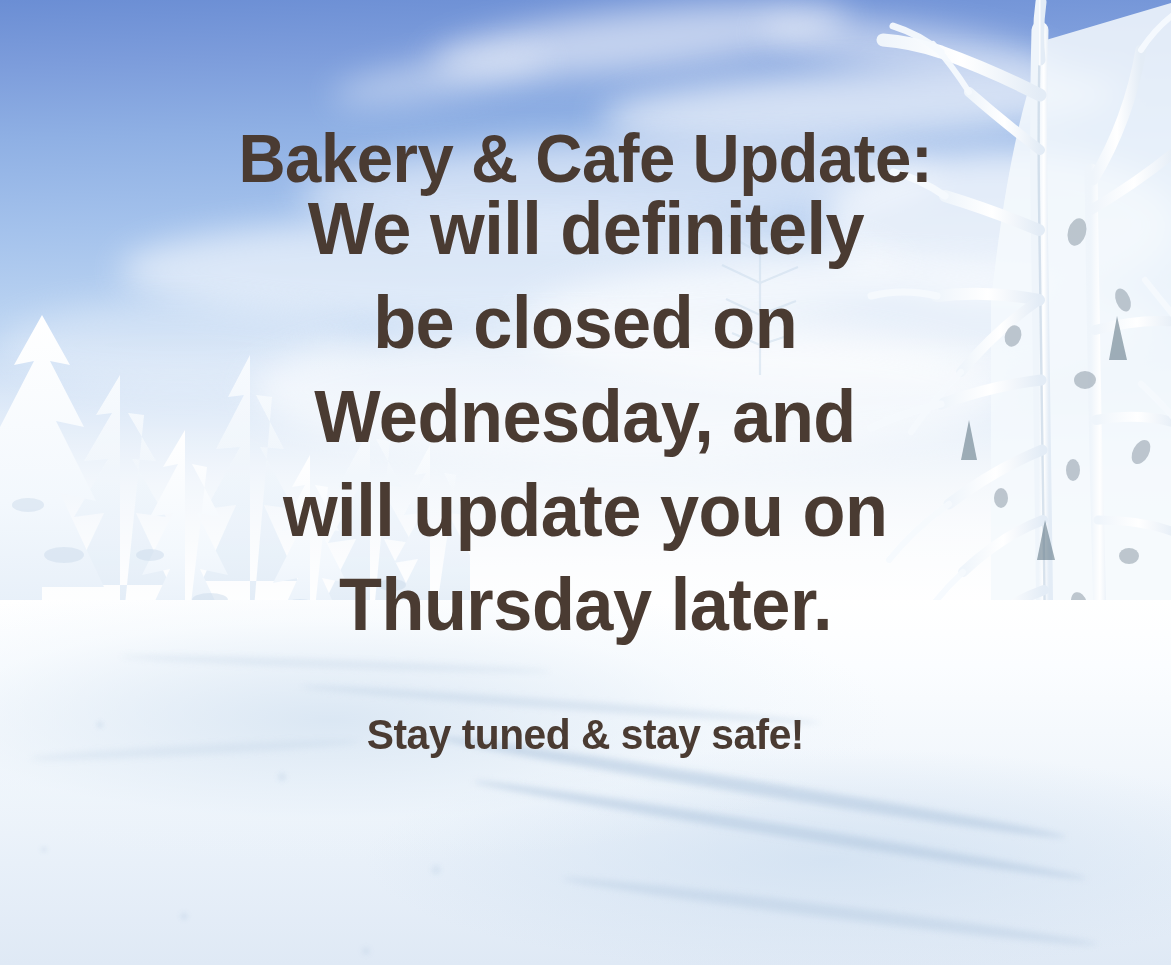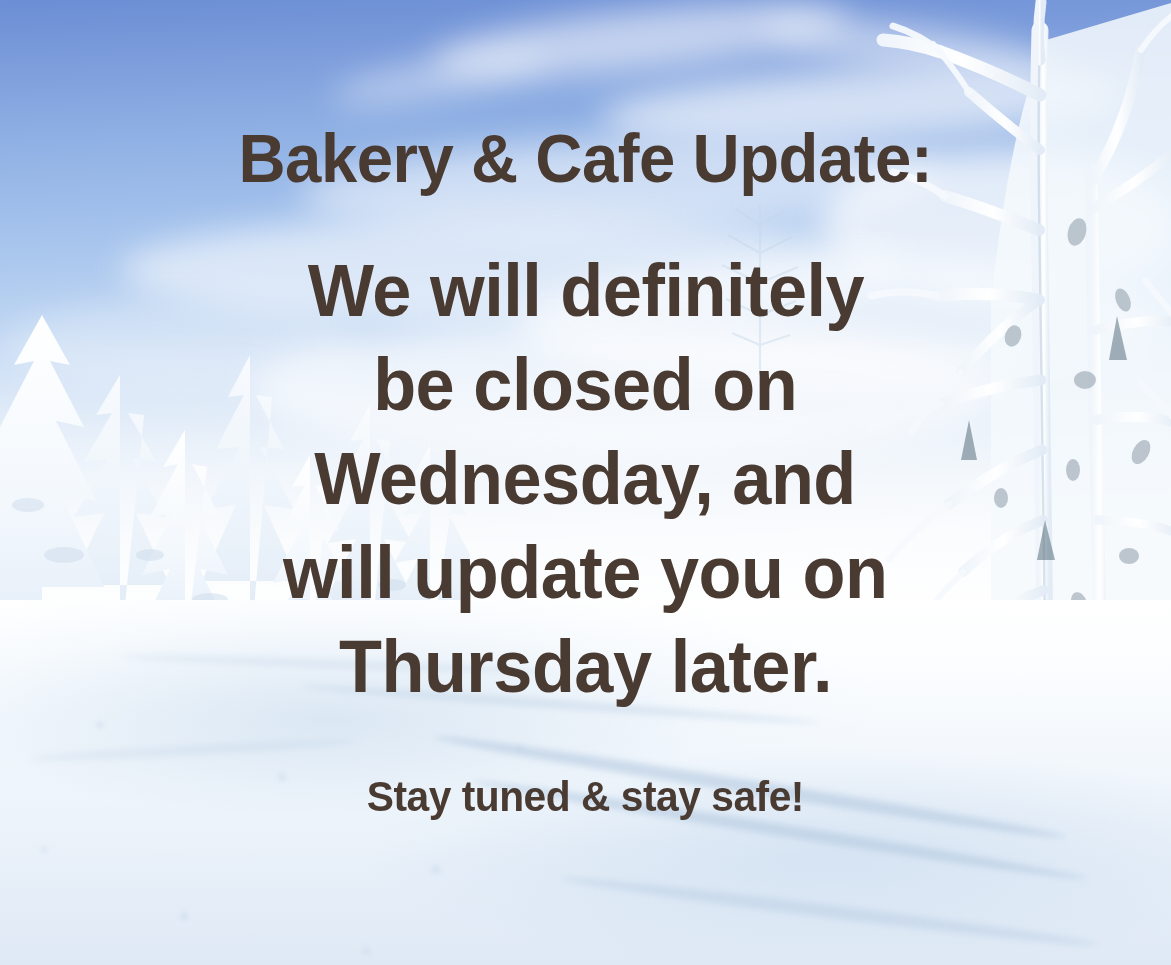--- a/index.html
+++ b/index.html
@@ -100,21 +100,21 @@
     text-align:center;
     letter-spacing:-0.5px;
     white-space:nowrap;
     line-height:1;
   }
   .headline{
     font-size:68px;
     margin-top:112px;
     transform:scaleX(.96);
   }
-  .body-block{margin-top:62px;display:flex;flex-direction:column;align-items:center;gap:20px;}
+  .body-block{display:flex;flex-direction:column;align-items:center;gap:20px;}
   .body-line{
     font-size:74px;
     transform:scaleX(.95);
   }
   .kicker{
     font-size:42px;
     margin-top:72px;
     transform:scaleX(.97);
   }
 </style>

